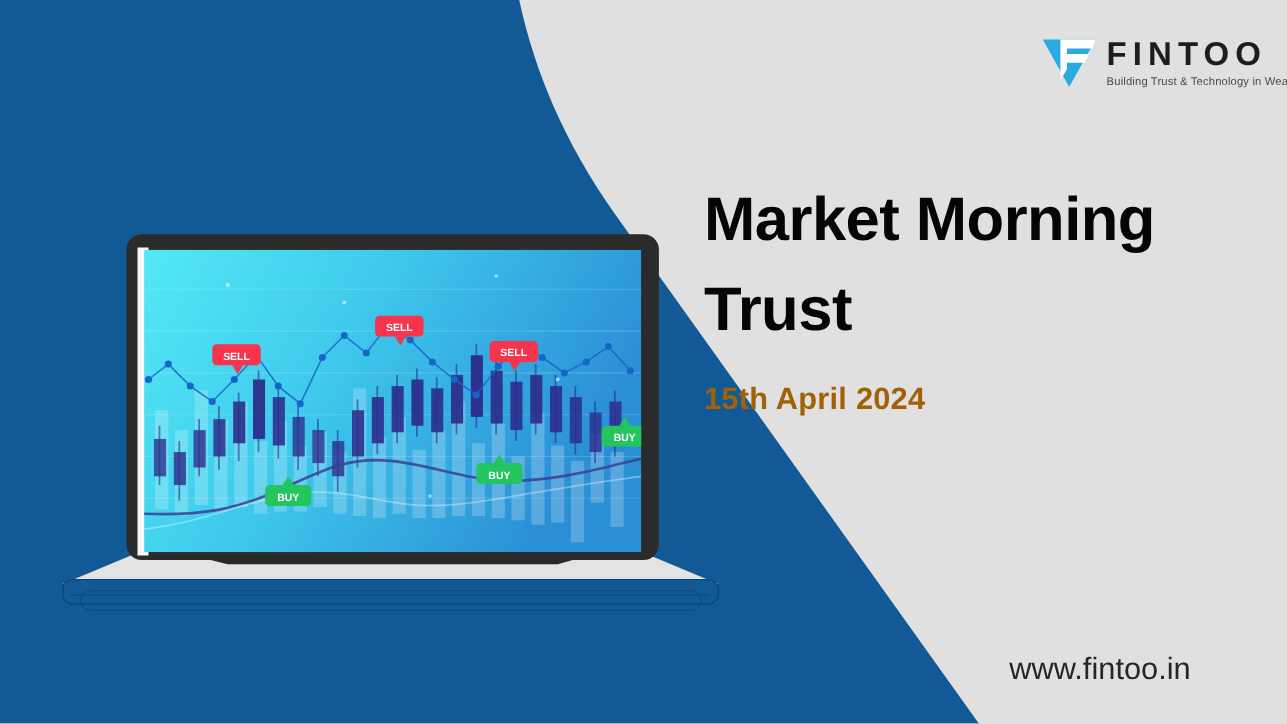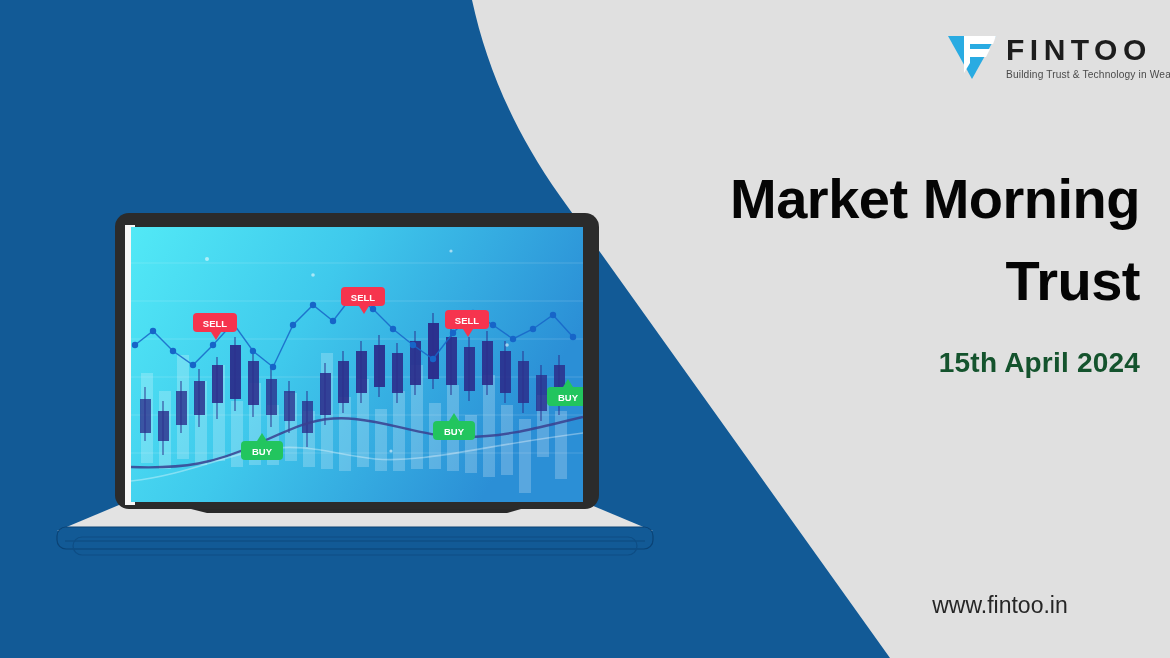--- a/index.html
+++ b/index.html
@@ -32,44 +32,44 @@
   }
   .logo-tag{
     margin-top:4px;
     font-size:10.2px;color:#4a4a4a;letter-spacing:.15px;
     font-family:"Liberation Sans", sans-serif;
     white-space:nowrap;
   }
   
   .headline{
     position:absolute;left:640px;top:158px;width:500px;
-    text-align:right;
+    text-align:left;
     color:#050505;
     font-weight:bold;
     font-size:56px;
     line-height:1.47;
     letter-spacing:-.5px;
     font-family:"Liberation Sans", sans-serif;
   }
   .headline .l1{display:block;}
   .headline .l2{display:block;}
   .subhead{
     position:absolute;left:640px;top:347px;width:500px;
-    text-align:right;
-    color:#14532d;
+    text-align:left;
+    color:#a16207;
     font-weight:bold;
     font-size:28px;
     letter-spacing:.2px;
     font-family:"Liberation Sans", sans-serif;
   }
   .site-url{
     position:absolute;left:870px;top:592px;width:260px;
     text-align:center;
     color:#262626;
-    font-size:23px;
+    font-size:28px;
     font-family:"Liberation Sans", sans-serif;
   }
   
   .laptop{position:absolute;left:55px;top:205px;width:600px;height:355px;}
 </style>
 </head>
 <body>
 
 <div id="poster">
 

